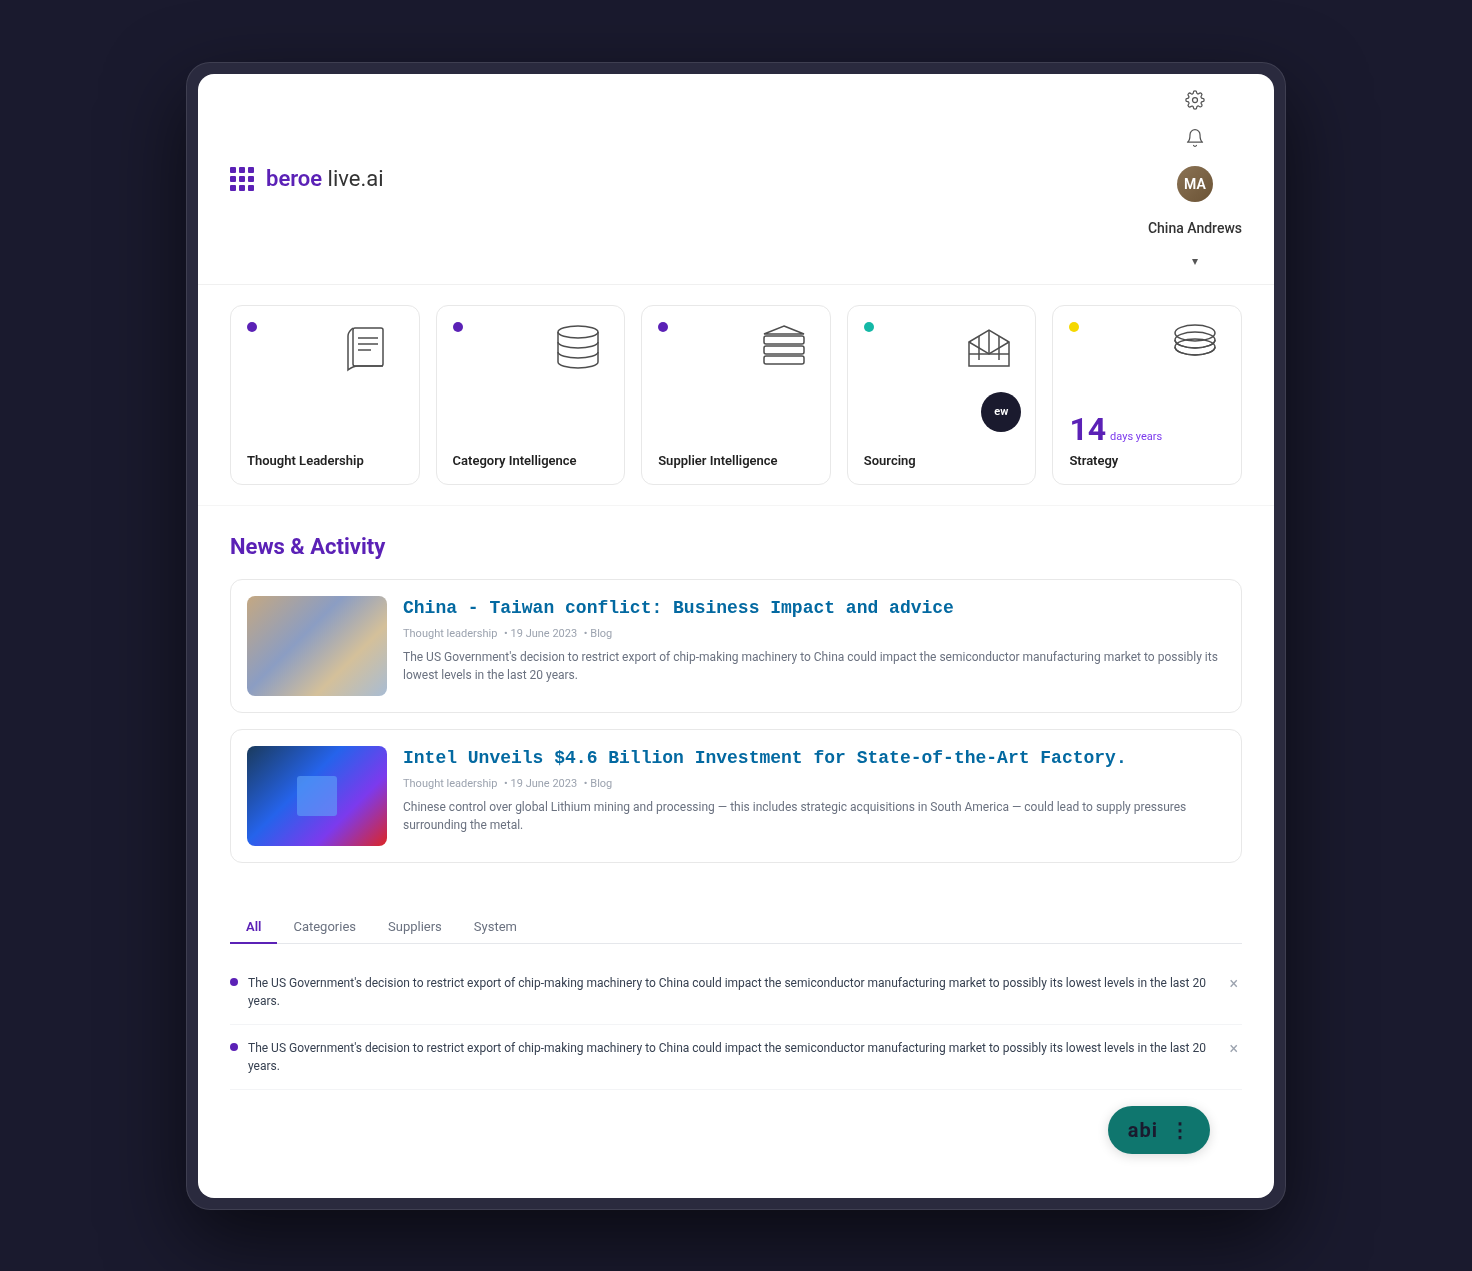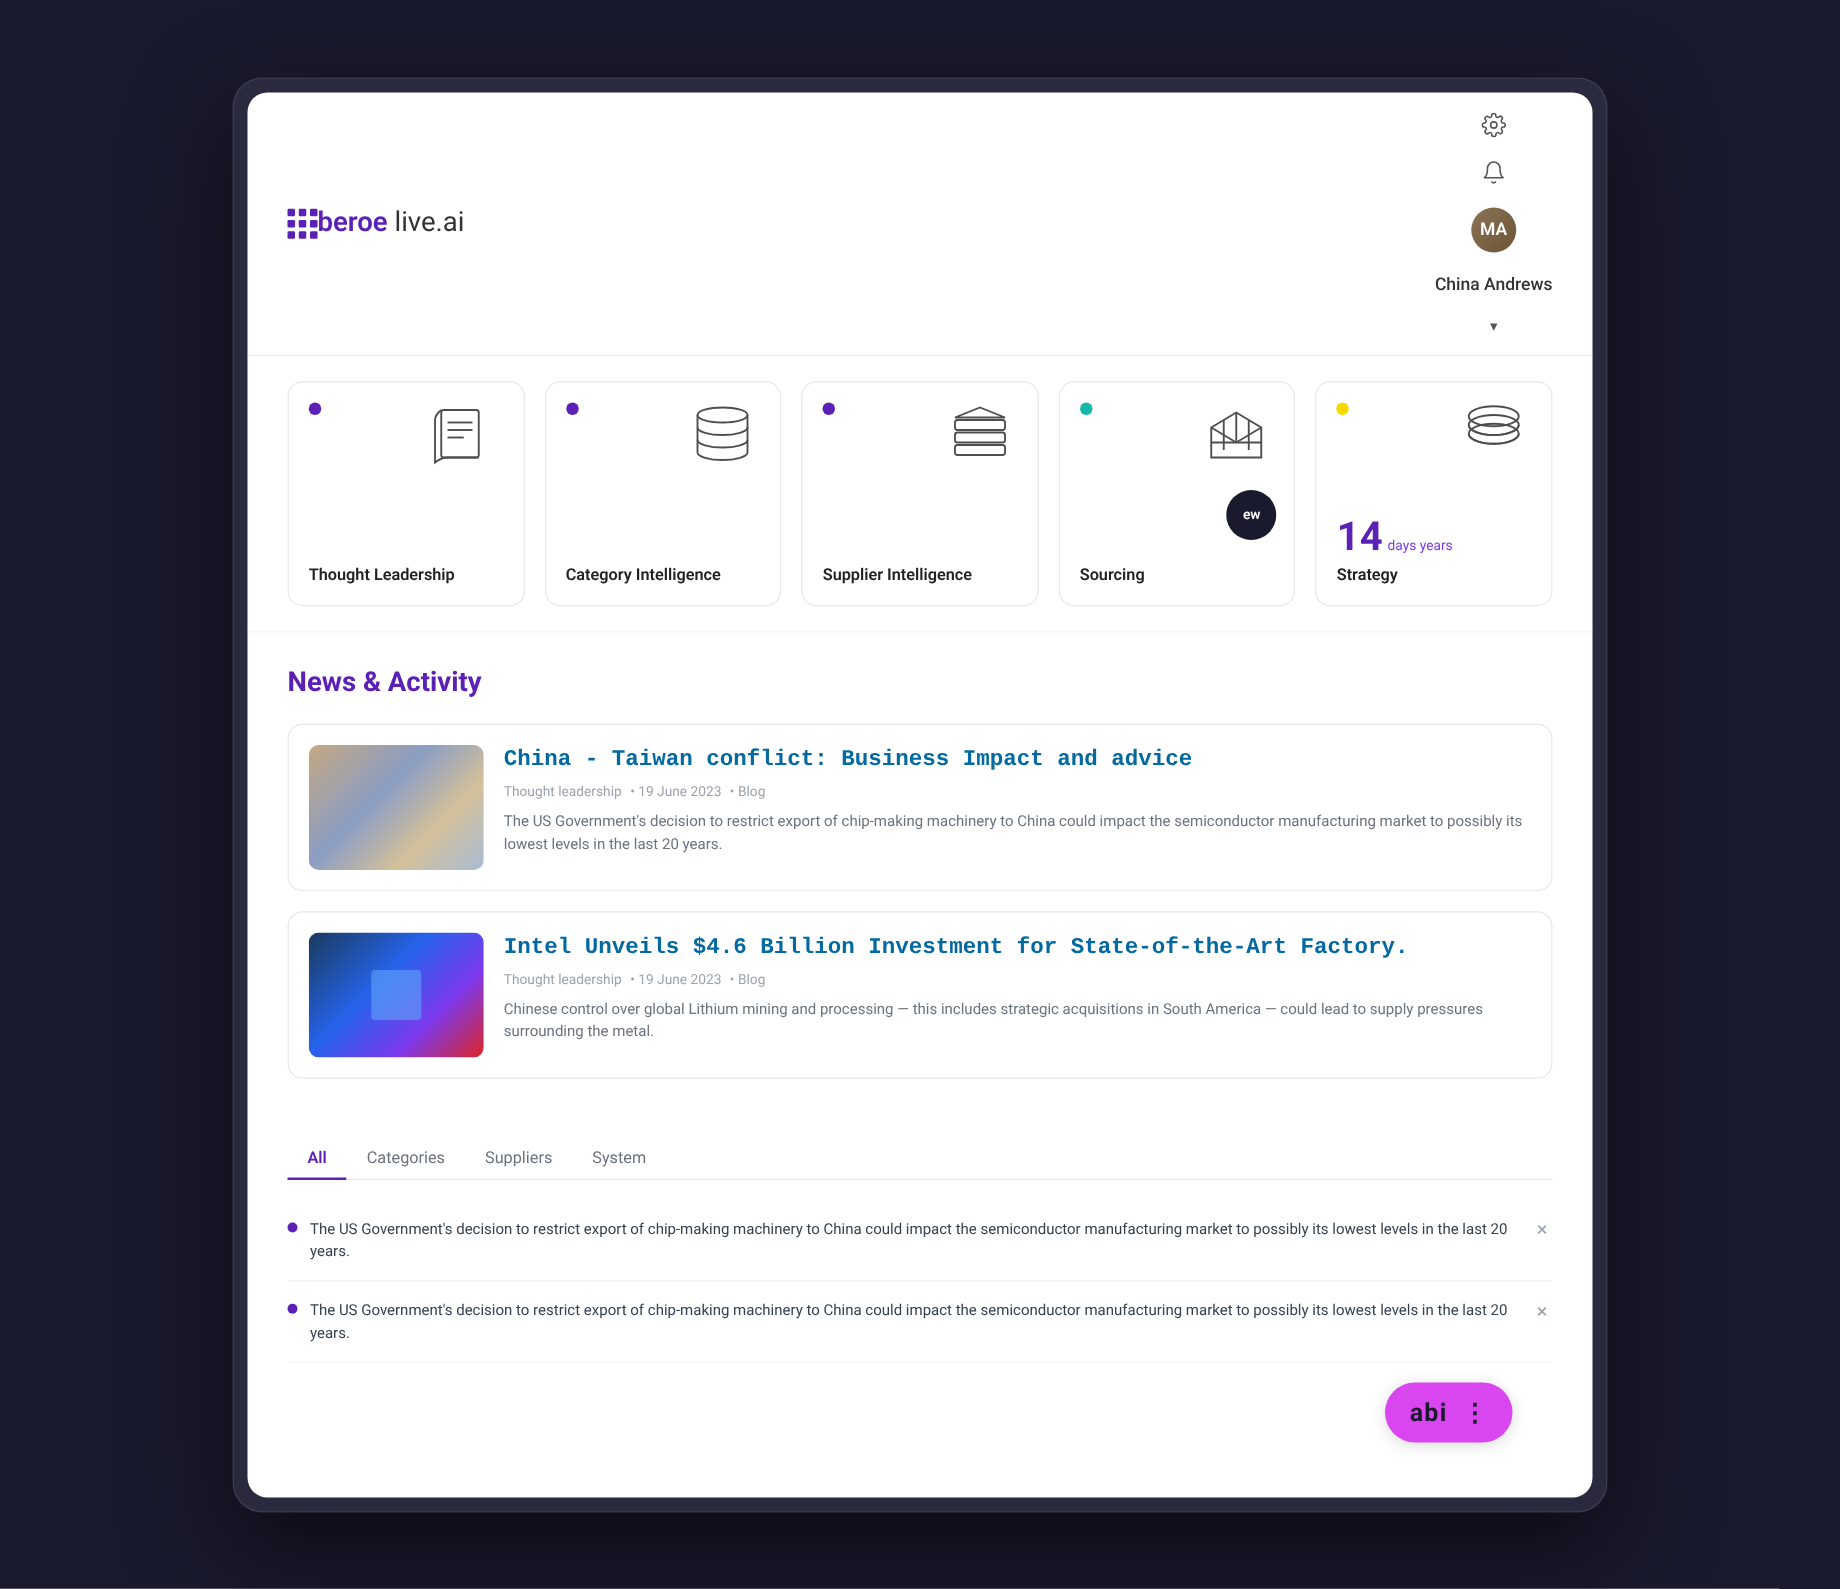--- a/index.html
+++ b/index.html
@@ -30,20 +30,21 @@
     .header {
       display: flex;
       align-items: center;
       justify-content: space-between;
       padding: 16px 32px;
       border-bottom: 1px solid #f0f0f0;
     }
     .logo-area {
       display: flex;
       align-items: center;
+      gap: 12px;
     }
     .grid-icon {
       display: grid;
       grid-template-columns: repeat(3,6px);
       gap: 3px;
     }
     .grid-dot {
       width: 6px; height: 6px;
       background: #5b21b6;
       border-radius: 1px;
@@ -282,21 +283,21 @@
       flex-shrink: 0;
       padding: 0 4px;
     }
     
     .abi-container {
       display: flex;
       justify-content: flex-end;
       padding: 16px 32px;
     }
     .abi-button {
-      background: #d946ef;
+      background: #0f766e;
       border-radius: 24px;
       padding: 12px 20px;
       display: flex;
       align-items: center;
       gap: 12px;
       cursor: pointer;
       box-shadow: 0 2px 12px rgba(0,0,0,0.15);
     }
     .abi-text {
       font-size: 20px;

